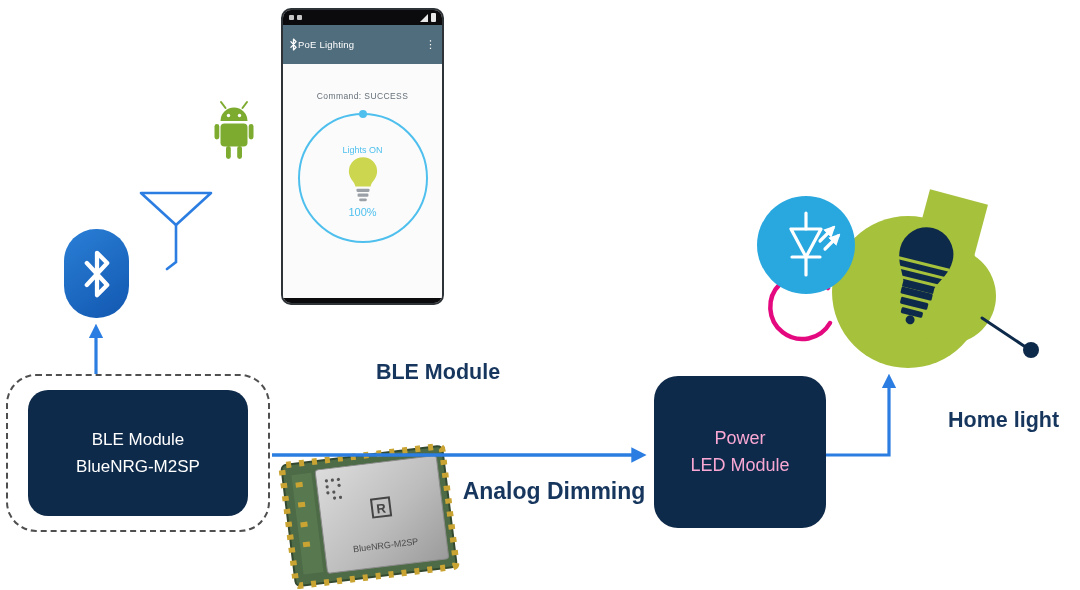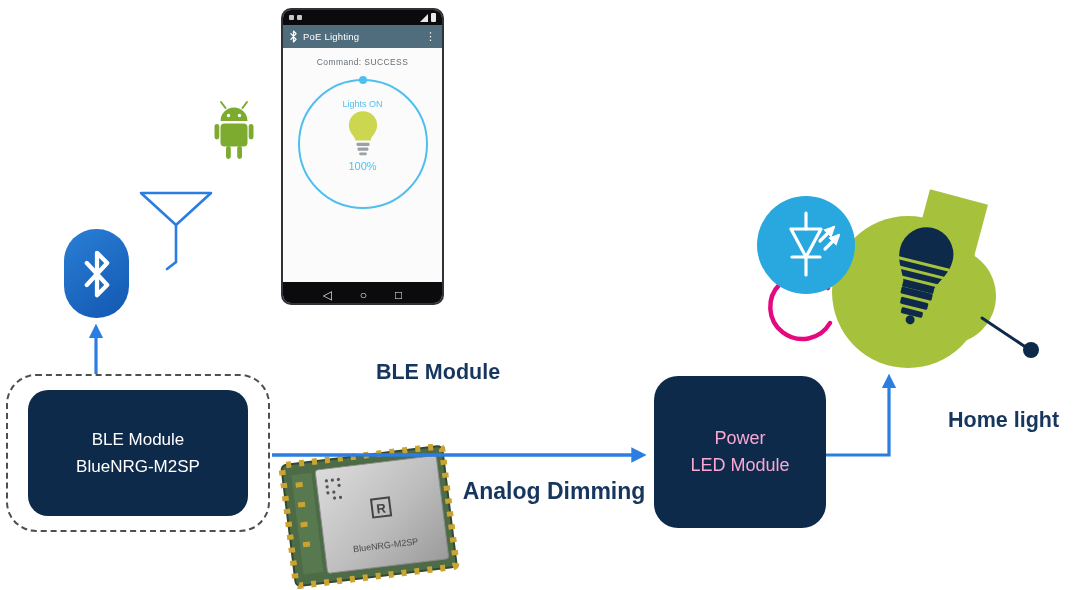--- a/index.html
+++ b/index.html
@@ -28,30 +28,30 @@
   .s-navy { stroke:var(--navy); fill:none; }
 
   
   .phone { left:281px; top:8px; width:163px; height:297px; background:#fbfbfb;
            border:2px solid #2e3338; border-radius:10px; overflow:hidden; z-index:3; }
   .p-status { height:15px; background:#0b0b0d; display:flex; align-items:center; justify-content:space-between; padding:0 6px; }
   .p-status .cluster { display:flex; gap:3px; align-items:center; }
   .sq { width:5px; height:5px; background:#e8e8e8; opacity:.85; border-radius:1px; }
   .signal { width:0; height:0; border-left:8px solid transparent; border-bottom:8px solid #e8e8e8; }
   .batt { width:5px; height:9px; background:#e8e8e8; border-radius:1px; }
-  .p-appbar { height:23px; background:var(--appbar); display:flex; align-items:center; padding:8px 6px; gap:5px; }
+  .p-appbar { height:39px; background:var(--appbar); display:flex; align-items:center; padding:8px 6px; }
   .p-title { flex:1; font-size:9.5px; color:#fff; letter-spacing:.2px; text-align:left; }
   .p-menu { font-size:11px; color:#fff; line-height:1; }
   .p-screen { height:234px; background:#fbfbfb; text-align:center; }
-  .p-cmd { padding-top:9px; font-size:8.5px; color:#667079; letter-spacing:.4px; }
+  .p-cmd { padding-top:27px; font-size:8.5px; color:#667079; letter-spacing:.4px; }
   .p-dial { position:relative; width:130px; height:130px; margin:12px auto 0; border:2.5px solid var(--dial-blue);
             border-radius:50%; display:flex; flex-direction:column; align-items:center; }
   .p-dot { position:absolute; top:-5px; left:50%; transform:translateX(-50%); width:8px; height:8px;
            border-radius:50%; background:var(--dial-blue); }
-  .p-lights { margin-top:18px; font-size:9px; color:var(--dial-blue); }
+  .p-lights { margin-top:30px; font-size:9px; color:var(--dial-blue); }
   .p-pct { font-size:11px; color:var(--dial-blue); margin-top:1px; }
   .p-nav { height:25px; background:#0b0b0d; display:flex; align-items:center; justify-content:center; gap:28px;
            color:#e8e8e8; font-size:12px; line-height:1; }
 
   
   .android { left:204px; top:100px; z-index:2; }
   .antenna { left:138px; top:190px; z-index:2; }
   .bt-badge { left:64px; top:229px; width:65px; height:89px; border-radius:32px;
               background:linear-gradient(145deg,#2a7fd6,#1257b0); display:flex; align-items:center; justify-content:center; z-index:2; }
 

